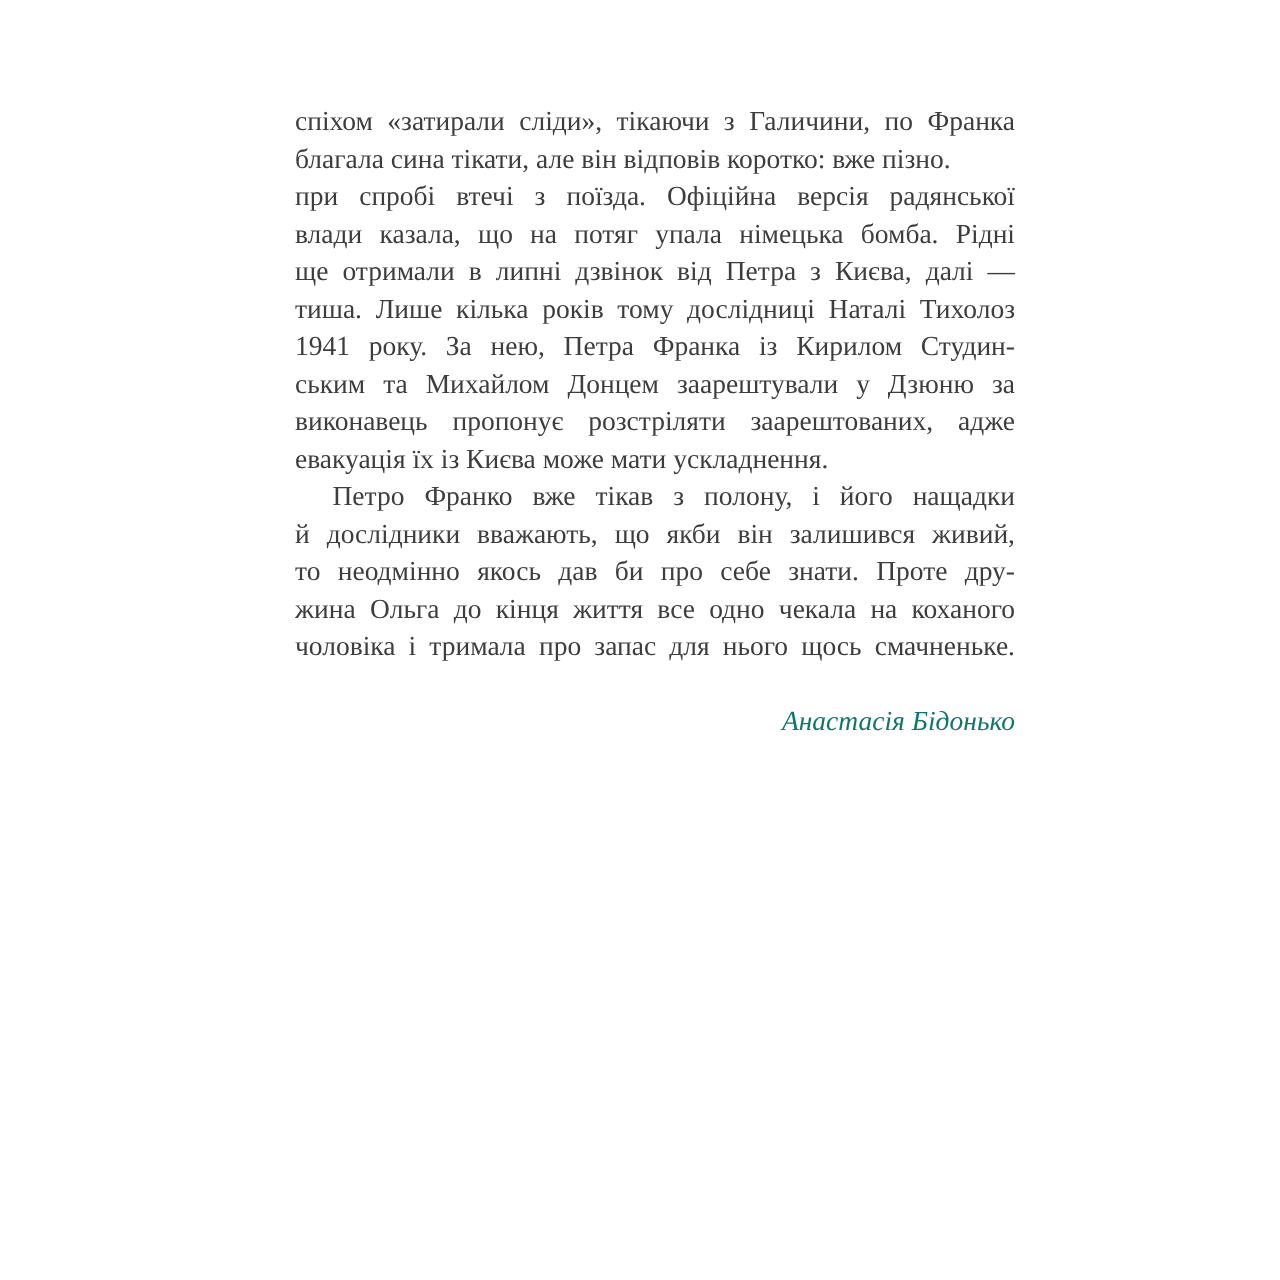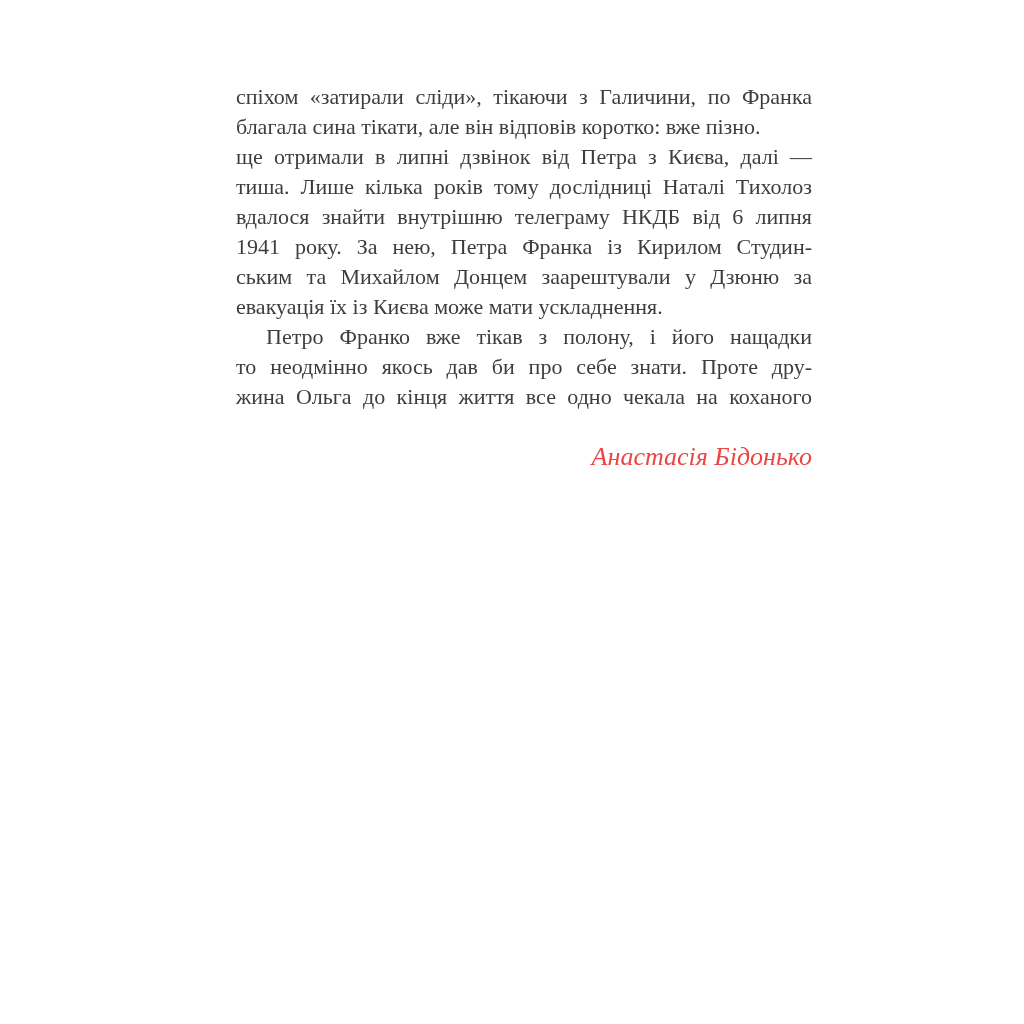--- a/index.html
+++ b/index.html
@@ -30,38 +30,42 @@
   }
   .line.last {
     text-align-last: left;
   }
   .line.indent {
     text-indent: 30px;
   }
   .signature {
     margin-top: 30px;
     font-family: "Liberation Serif", "DejaVu Serif", serif;
-    font-size: 26px;
+    font-size: 22px;
     line-height: 30px;
     font-style: italic;
-    color: #ef4444;
+    color: #0f766e;
     text-align: right;
   }
 </style>
 </head>
 <body>
 
 <div class="page">
   <div class="text-block">
     <div class="line">спіхом «затирали сліди», тікаючи з Галичини, по Франка</div>
     <div class="line last">благала сина тікати, але він відповів коротко: вже пізно.</div>
+    <div class="line">при спробі втечі з поїзда. Офіційна версія радянської</div>
+    <div class="line">влади казала, що на потяг упала німецька бомба. Рідні</div>
     <div class="line">ще отримали в липні дзвінок від Петра з Києва, далі —</div>
     <div class="line">тиша. Лише кілька років тому дослідниці Наталі Тихолоз</div>
-    <div class="line">вдалося знайти внутрішню телеграму НКДБ від 6 липня</div>
     <div class="line">1941 року. За нею, Петра Франка із Кирилом Студин-</div>
     <div class="line">ським та Михайлом Донцем заарештували у Дзюню за</div>
+    <div class="line">виконавець пропонує розстріляти заарештованих, адже</div>
     <div class="line last">евакуація їх із Києва може мати ускладнення.</div>
     <div class="line indent">Петро Франко вже тікав з полону, і його нащадки</div>
+    <div class="line">й дослідники вважають, що якби він залишився живий,</div>
     <div class="line">то неодмінно якось дав би про себе знати. Проте дру-</div>
     <div class="line">жина Ольга до кінця життя все одно чекала на коханого</div>
+    <div class="line">чоловіка і тримала про запас для нього щось смачненьке.</div>
     <div class="signature">Анастасія Бідонько</div>
   </div>
 </div>
 
 </body></html>

